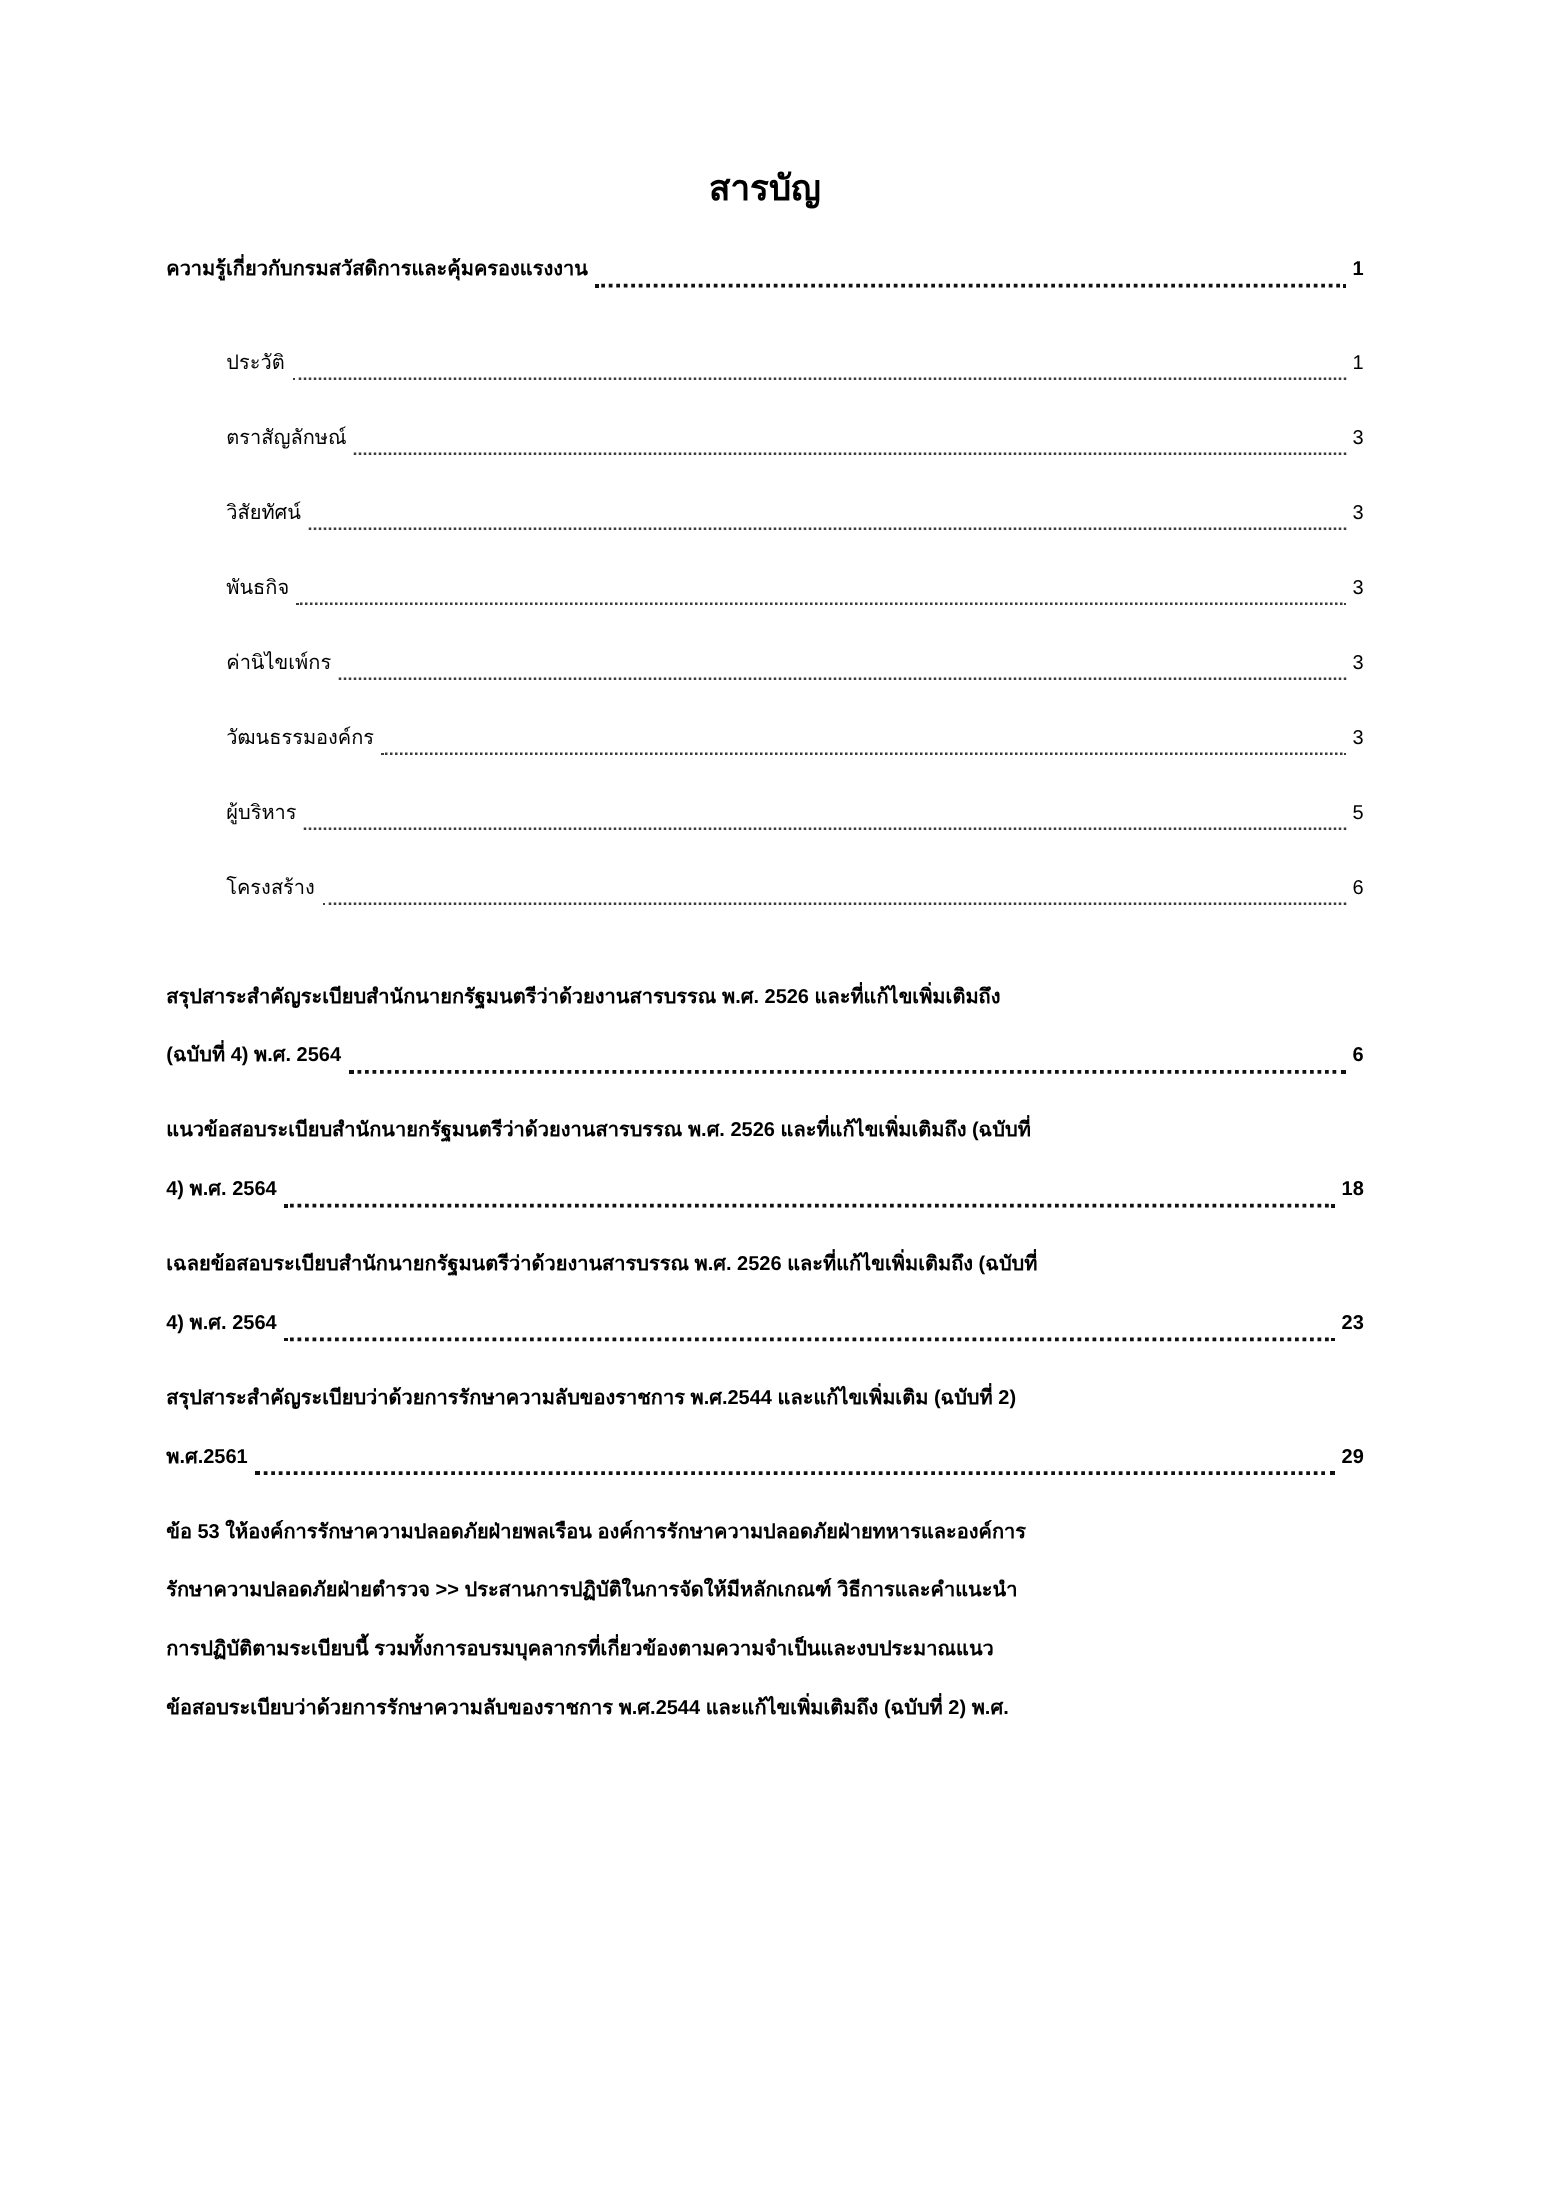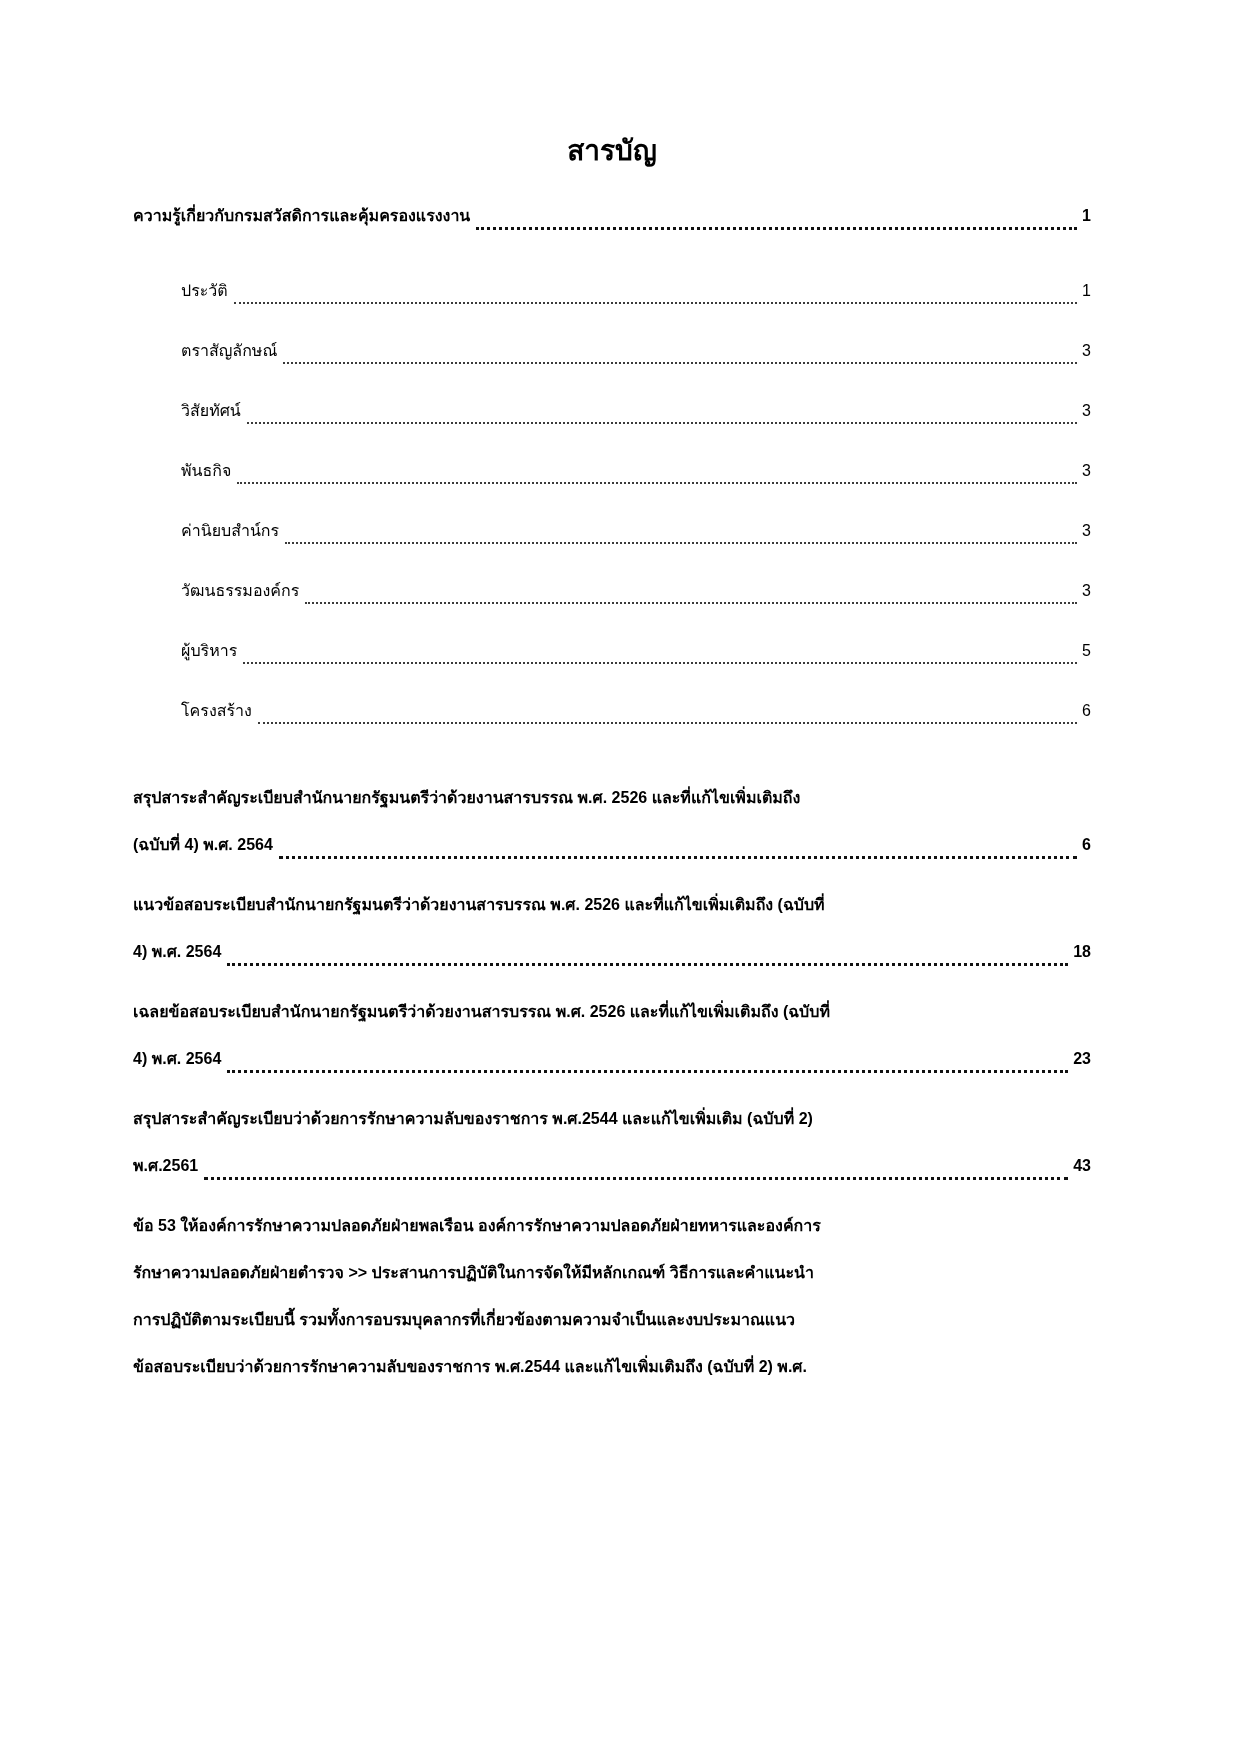--- a/index.html
+++ b/index.html
@@ -110,21 +110,21 @@
         </div>
         <div class="entry sub">
           <div class="tline last">
             <span class="txt">พันธกิจ</span>
             <span class="leader"></span>
             <span class="pg">3</span>
           </div>
         </div>
         <div class="entry sub">
           <div class="tline last">
-            <span class="txt">ค่านิยบสำน์กร</span>
+            <span class="txt">ค่านิไขเพ์กร</span>
             <span class="leader"></span>
             <span class="pg">3</span>
           </div>
         </div>
         <div class="entry sub">
           <div class="tline last">
             <span class="txt">วัฒนธรรมองค์กร</span>
             <span class="leader"></span>
             <span class="pg">3</span>
           </div>
@@ -165,21 +165,21 @@
             <span class="txt">4) พ.ศ. 2564</span>
             <span class="leader"></span>
             <span class="pg">23</span>
           </div>
         </div>
         <div class="entry bold">
           <div class="tline">สรุปสาระสำคัญระเบียบว่าด้วยการรักษาความลับของราชการ พ.ศ.2544 และแก้ไขเพิ่มเติม (ฉบับที่ 2)</div>
           <div class="tline last">
             <span class="txt">พ.ศ.2561</span>
             <span class="leader"></span>
-            <span class="pg">43</span>
+            <span class="pg">29</span>
           </div>
         </div>
         <div class="entry bold">
           <div class="tline">ข้อ 53 ให้องค์การรักษาความปลอดภัยฝ่ายพลเรือน องค์การรักษาความปลอดภัยฝ่ายทหารและองค์การ</div>
           <div class="tline">รักษาความปลอดภัยฝ่ายตำรวจ &gt;&gt; ประสานการปฏิบัติในการจัดให้มีหลักเกณฑ์ วิธีการและคำแนะนำ</div>
           <div class="tline">การปฏิบัติตามระเบียบนี้ รวมทั้งการอบรมบุคลากรที่เกี่ยวข้องตามความจำเป็นและงบประมาณแนว</div>
           <div class="tline">ข้อสอบระเบียบว่าด้วยการรักษาความลับของราชการ พ.ศ.2544 และแก้ไขเพิ่มเติมถึง (ฉบับที่ 2) พ.ศ.</div>
           <div class="tline last">
             <span class="txt">2561</span>
             <span class="leader"></span>

